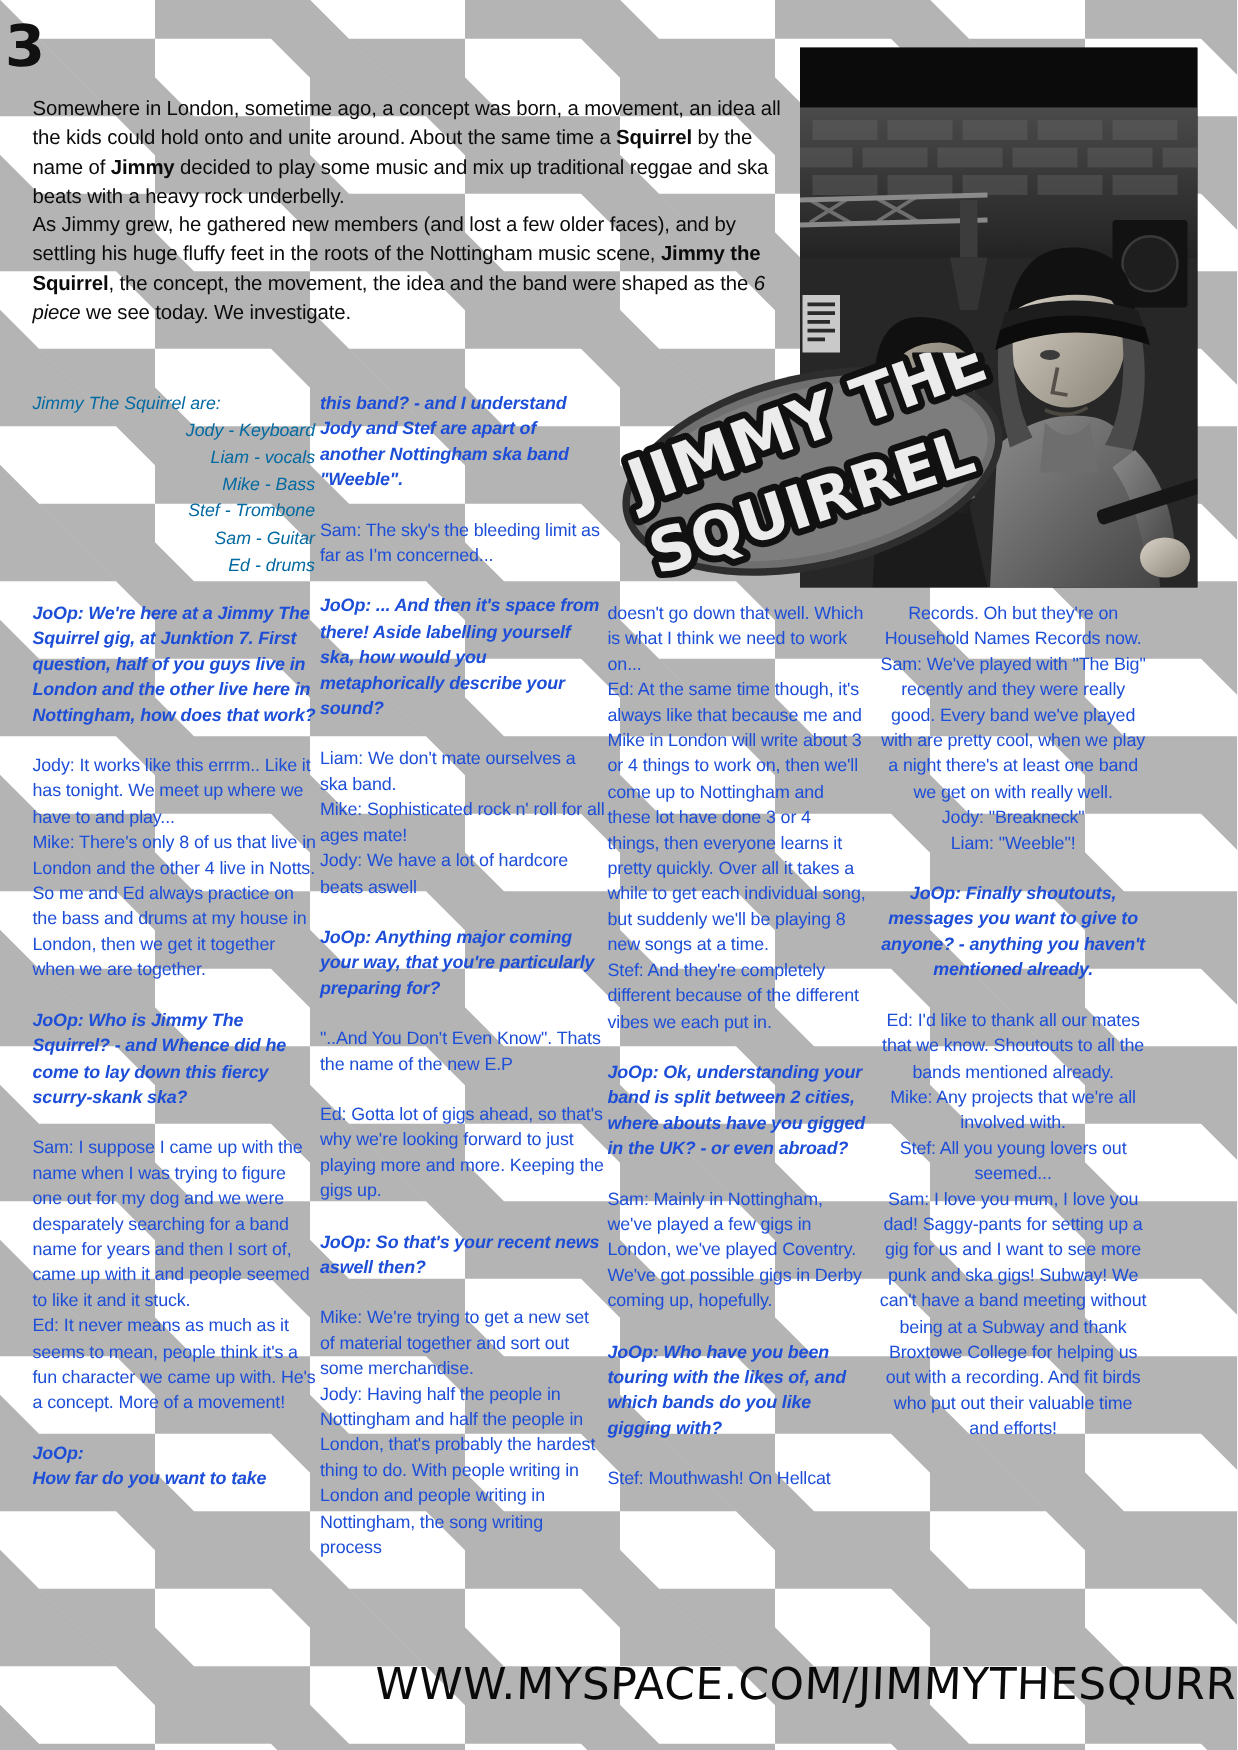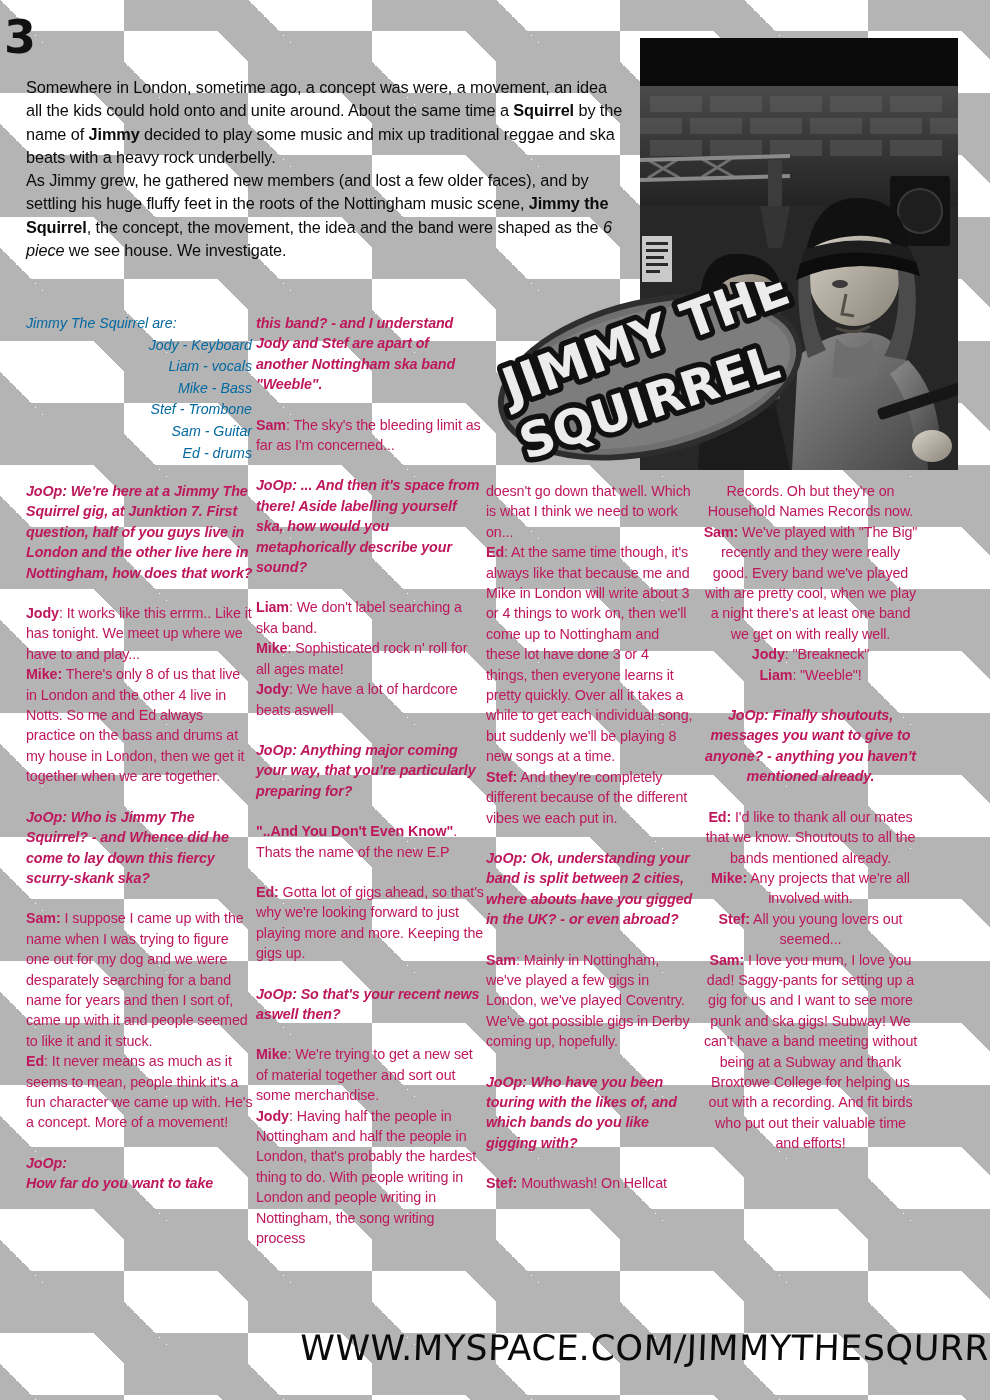--- a/index.html
+++ b/index.html
@@ -101,36 +101,36 @@
     text-align: right;
   }
   #lineup .lead { text-align: left; }
 
   
   .col {
     position: absolute;
     z-index: 3;
     font-size: 14.3px;
     line-height: 20.4px;
-    color: #be185d;
+    color: #1d4ed8;
     letter-spacing: -0.1px;
   }
   #col1 { left: 26px;  top: 481px; width: 227px; }
   #col2 { left: 256px; top: 313px; width: 228px; }
   #col3 { left: 486px; top: 481px; width: 208px; }
   #col4 { left: 703px; top: 481px; width: 215px; text-align: center; }
 
   .para { margin: 0 0 0 0; }
   .gap  { height: 20px; }
 
   .q {
     font-weight: bold;
     font-style: italic;
   }
-  .speaker { font-weight: bold; }
+  .speaker { font-weight: normal; }
   .em { }
 
   
   #footer-url {
     position: absolute;
     left: 300px;
     top: 1326px;
     width: 670px;
     z-index: 6;
     font-family: "DejaVu Sans", sans-serif;
@@ -265,22 +265,22 @@
           <text x="172" y="72" font-size="50" fill="#111111" stroke="#111111" stroke-width="11" stroke-linejoin="round" transform="rotate(-7 172 72)">JIMMY THE</text>
           <text x="172" y="72" font-size="50" fill="#ececec" transform="rotate(-7 172 72)">JIMMY THE</text>
           <text x="160" y="136" font-size="48" fill="#111111" stroke="#111111" stroke-width="11" stroke-linejoin="round" transform="rotate(-5 160 136)">SQUIRREL</text>
           <text x="160" y="136" font-size="48" fill="#ececec" transform="rotate(-5 160 136)">SQUIRREL</text>
         </g>
       </g>
     </svg>
   </div>
 
   <div id="intro">
-    <p class="para"><span>Somewhere in London, sometime ago, a concept was were, a movement, an idea all the kids could hold onto and unite around. About the same time a </span><b>Squirrel</b><span> by the name of </span><b>Jimmy</b><span> decided to play some music and mix up traditional reggae and ska beats with a heavy rock underbelly.</span></p>
-    <p class="para"><span>As Jimmy grew, he gathered new members (and lost a few older faces), and by settling his huge fluffy feet in the roots of the Nottingham music scene, </span><b>Jimmy the Squirrel</b><span>, the concept, the movement, the idea and the band were shaped as the </span><i>6 piece</i><span> we see house. We investigate.</span></p>
+    <p class="para"><span>Somewhere in London, sometime ago, a concept was born, a movement, an idea all the kids could hold onto and unite around. About the same time a </span><b>Squirrel</b><span> by the name of </span><b>Jimmy</b><span> decided to play some music and mix up traditional reggae and ska beats with a heavy rock underbelly.</span></p>
+    <p class="para"><span>As Jimmy grew, he gathered new members (and lost a few older faces), and by settling his huge fluffy feet in the roots of the Nottingham music scene, </span><b>Jimmy the Squirrel</b><span>, the concept, the movement, the idea and the band were shaped as the </span><i>6 piece</i><span> we see today. We investigate.</span></p>
   </div>
 
   <div id="lineup">
     <div class="lead">Jimmy The Squirrel are:</div>
     <div>Jody - Keyboard</div>
     <div>Liam - vocals</div>
     <div>Mike - Bass</div>
     <div>Stef - Trombone</div>
     <div>Sam - Guitar</div>
     <div>Ed - drums</div>
@@ -301,21 +301,21 @@
     <div class="q">How far do you want to take</div>
   </div>
 
   <div class="col" id="col2">
     <div class="q">this band? - and I understand Jody and Stef are apart of another Nottingham ska band "Weeble".</div>
     <div class="gap"></div>
     <div class="para"><span class="speaker">Sam</span><span>: The sky's the bleeding limit as far as I'm concerned...</span></div>
     <div class="gap"></div>
     <div class="q">JoOp: ... And then it's space from there! Aside labelling yourself ska, how would you metaphorically describe your sound?</div>
     <div class="gap"></div>
-    <div class="para"><span class="speaker">Liam</span><span>: We don't label searching a ska band.</span></div>
+    <div class="para"><span class="speaker">Liam</span><span>: We don't mate ourselves a ska band.</span></div>
     <div class="para"><span class="speaker">Mike</span><span>: Sophisticated rock n' roll for all ages mate!</span></div>
     <div class="para"><span class="speaker">Jody</span><span>: We have a lot of hardcore beats aswell</span></div>
     <div class="gap"></div>
     <div class="q">JoOp: Anything major coming your way, that you're particularly preparing for?</div>
     <div class="gap"></div>
     <div class="para"><span class="speaker">"..And You Don't Even Know"</span><span>. Thats the name of the new E.P</span></div>
     <div class="gap"></div>
     <div class="para"><span class="speaker">Ed:</span><span> Gotta lot of gigs ahead, so that's why we're looking forward to just playing more and more. Keeping the gigs up.</span></div>
     <div class="gap"></div>
     <div class="q">JoOp: So that's your recent news aswell then?</div>

